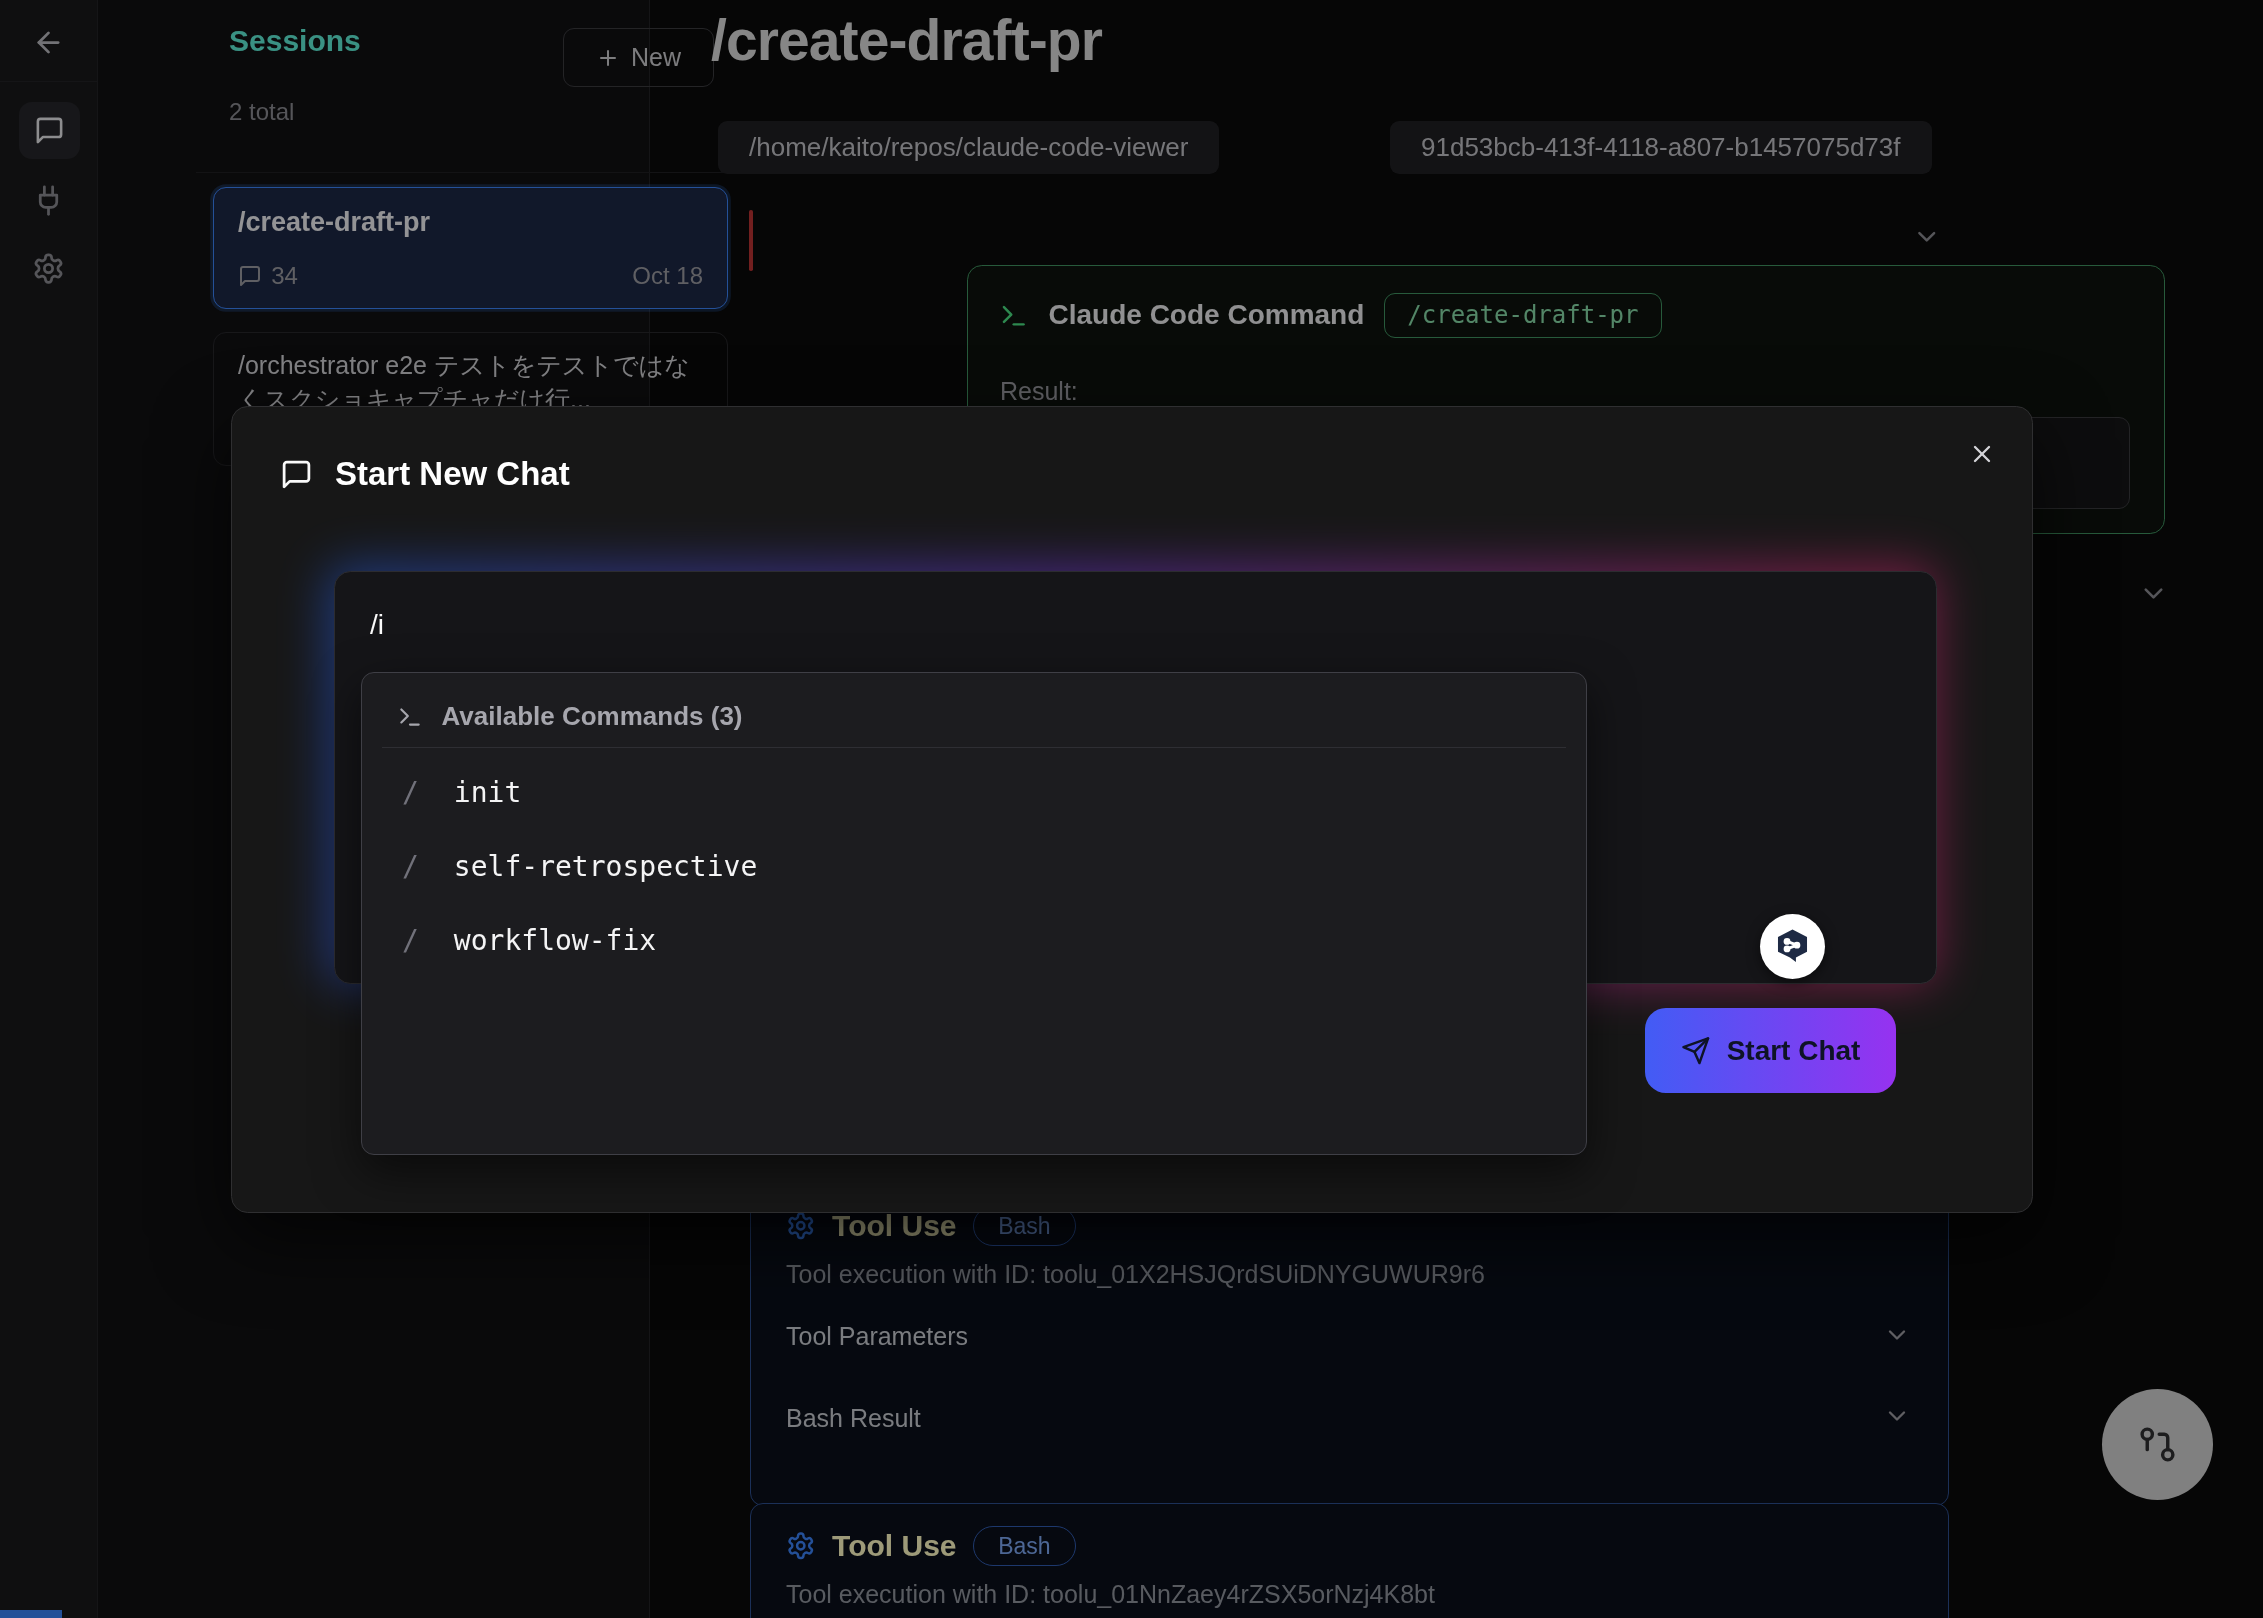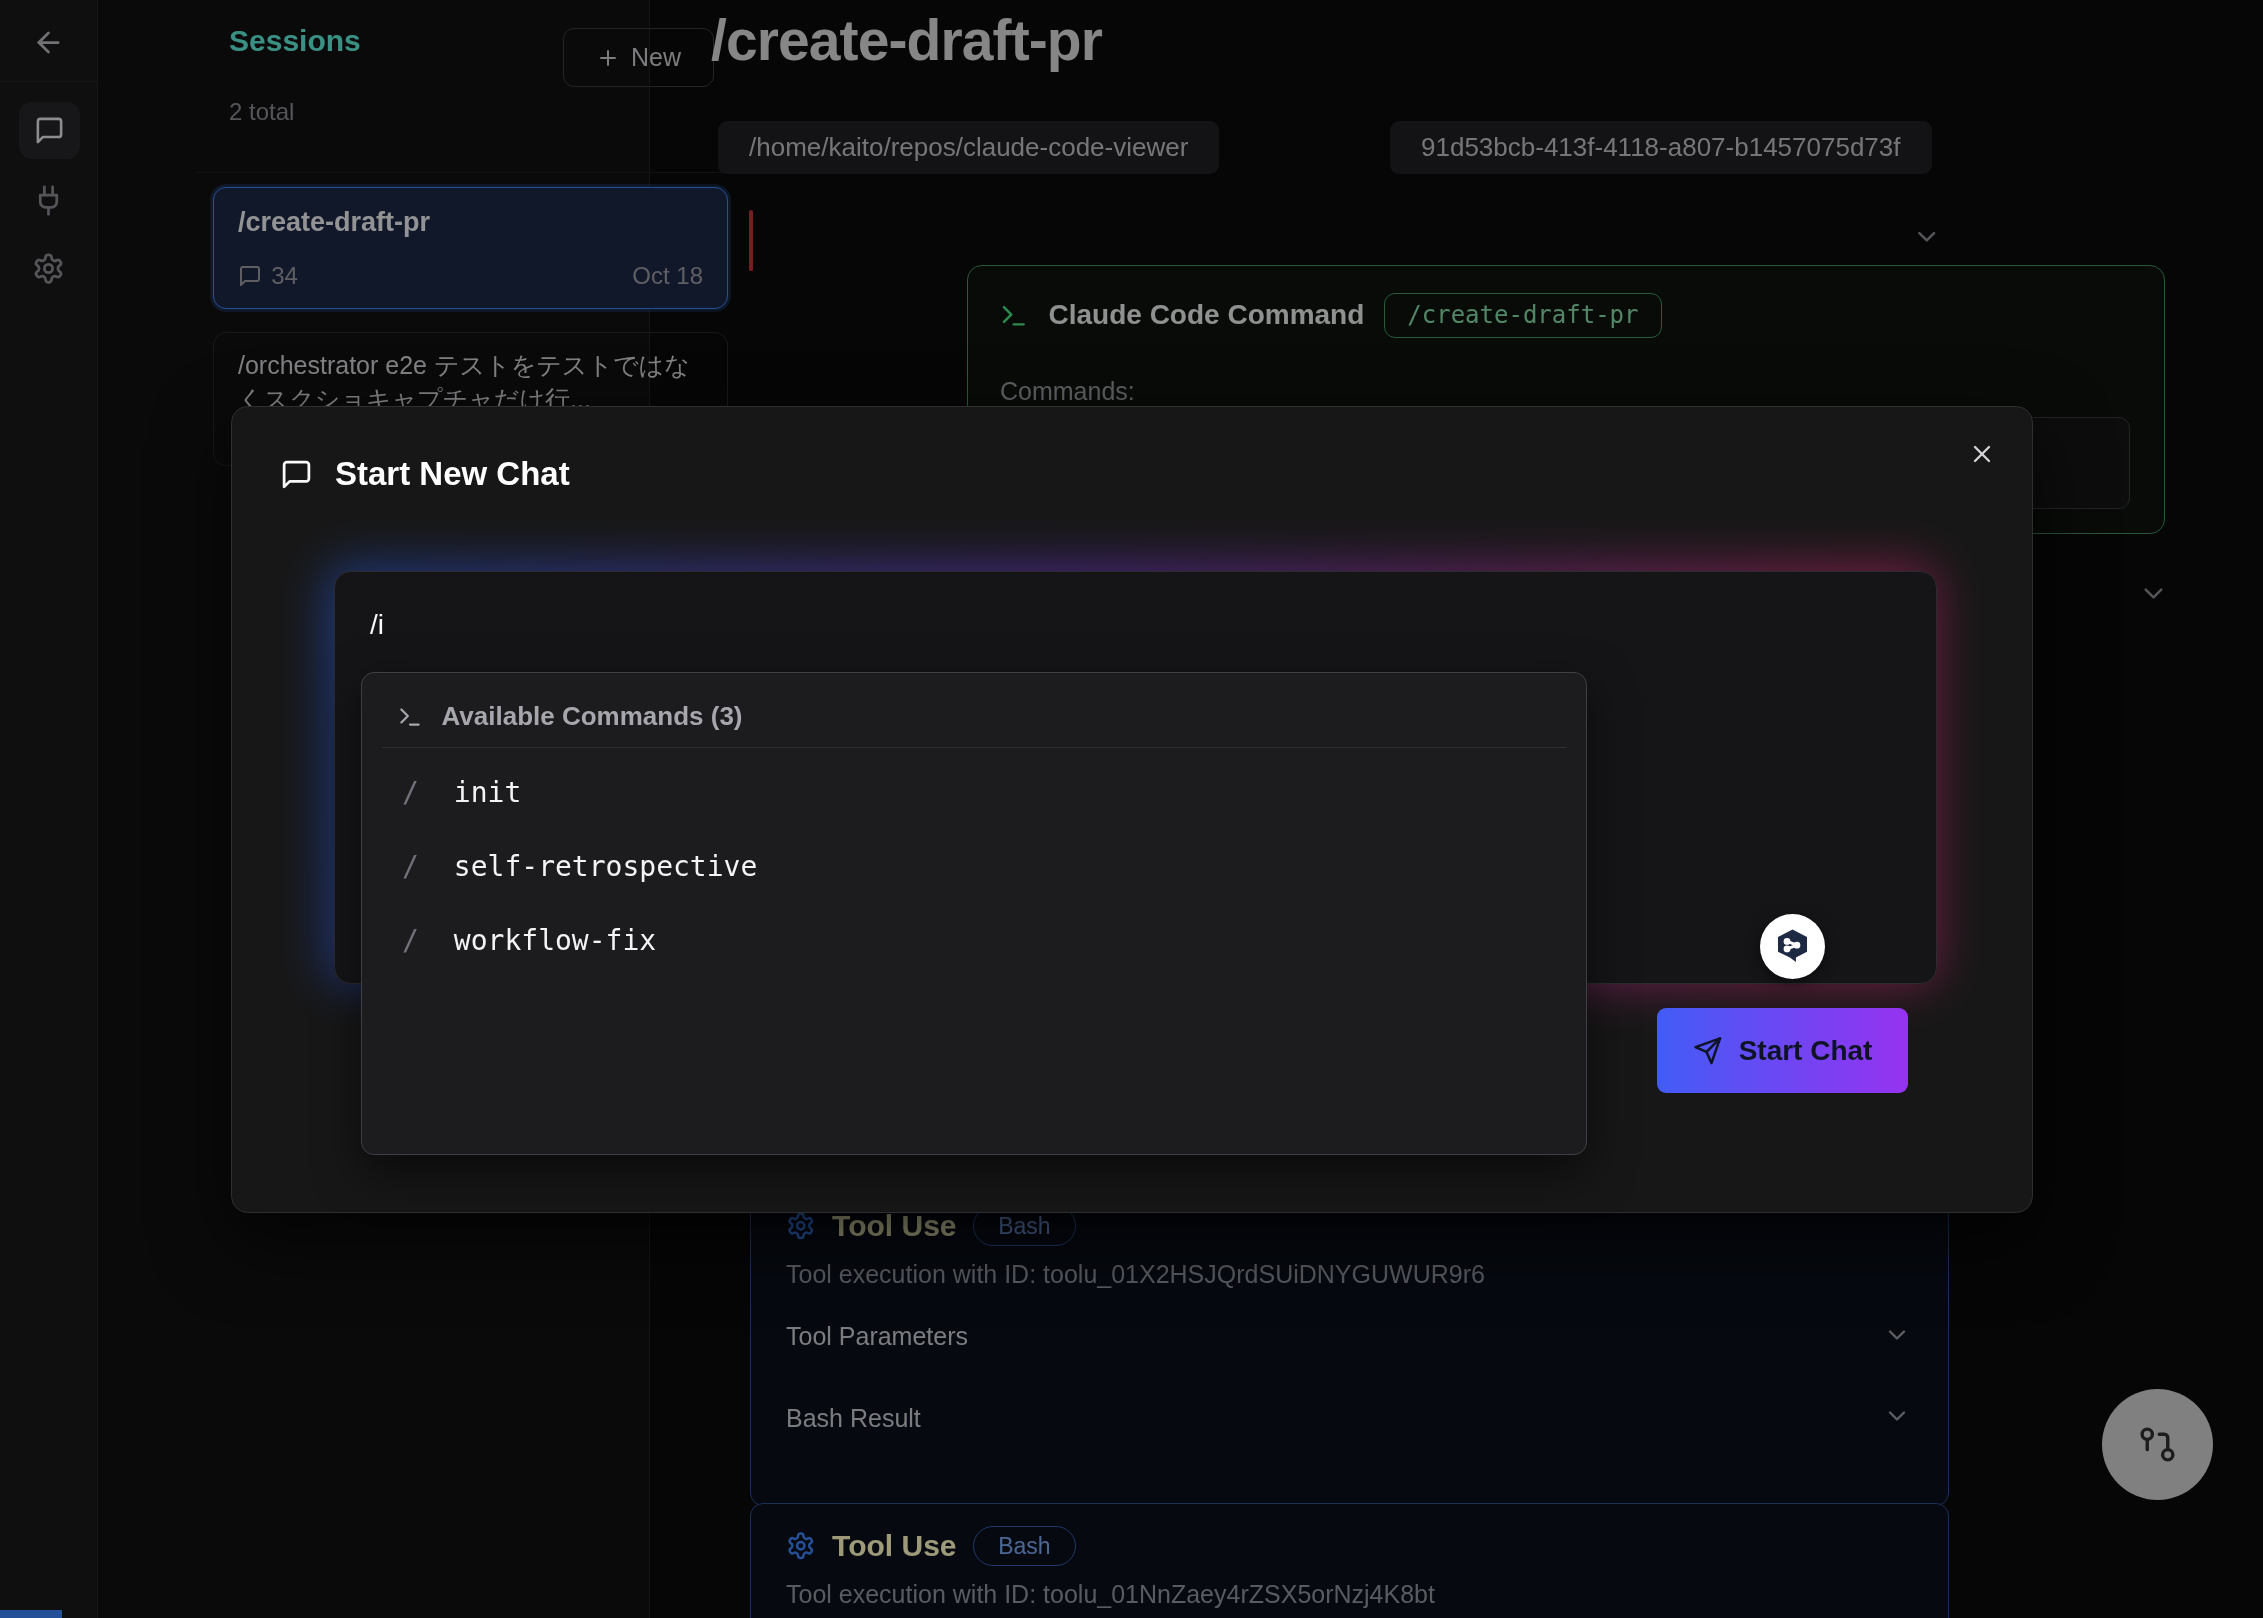--- a/index.html
+++ b/index.html
@@ -92,23 +92,23 @@
   .dropdown{position:absolute;left:129px;top:265px;width:1226px;height:483px;background:#1c1c1f;
             border:0.9px solid #3f3f46;border-radius:13px;box-shadow:0 16.6px 46px rgba(0,0,0,.55);box-sizing:border-box;z-index:2;}
   .dd-head{position:absolute;left:35px;top:28px;display:flex;align-items:center;gap:18.5px;color:#a6a6ad;}
   .dd-head-label{font-size:26px;font-weight:bold;color:#a6a6ad;}
   .dd-divider{position:absolute;left:20px;right:20px;top:74px;height:0.9px;background:#2e2e33;}
   .dd-item{position:absolute;left:20px;right:20px;height:54px;display:flex;align-items:center;gap:35px;
            padding-left:20px;border-radius:9.2px;cursor:pointer;font-family:"DejaVu Sans Mono",monospace;font-size:28px;}
   .dd-slash{color:#71717a;} .dd-name{color:#f4f4f5;}
   .di0{top:92px;} .di1{top:166px;} .di2{top:240px;}
 
-  .start-btn{position:absolute;left:1413px;top:601px;width:251px;height:85px;border:none;border-radius:9px;
+  .start-btn{position:absolute;left:1413px;top:601px;width:251px;height:85px;border:none;border-radius:21px;
              background:linear-gradient(90deg,#425cf5,#9632f0);display:flex;align-items:center;justify-content:center;
-             gap:16.6px;font-size:28px;font-weight:600;color:#0e1326;cursor:pointer;font-family:"Liberation Sans",sans-serif;margin-left:12px;}
+             gap:16.6px;font-size:28px;font-weight:600;color:#0e1326;cursor:pointer;font-family:"Liberation Sans",sans-serif;}
 </style>
 </head>
 <body>
 
 <div class="stage">
 
   <div class="abs rail">
     <button class="abs icon-btn rail-back">
       <span>
         <svg width="33" height="33" viewBox="0 0 24 24" fill="none" stroke="currentColor" stroke-width="2" stroke-linecap="round" stroke-linejoin="round">
@@ -201,21 +201,21 @@
   <div class="abs cmd-head">
     <span style="color:#4ade80">
       <svg width="29.5" height="29.5" viewBox="0 0 24 24" fill="none" stroke="currentColor" stroke-width="2" stroke-linecap="round" stroke-linejoin="round">
           <polyline points="4 17 10 11 4 5"></polyline>
           <line x1="12" x2="20" y1="19" y2="19"></line>
         </svg>
     </span>
     <span class="cmd-title">Claude Code Command</span>
     <span class="cmd-badge">/create-draft-pr</span>
   </div>
-  <div class="abs cmd-msglabel">Commands:</div>
+  <div class="abs cmd-msglabel">Result:</div>
   <div class="abs cmd-msgbox"></div>
   <span class="abs sect-chev">
     <svg width="31" height="31" viewBox="0 0 24 24" fill="none" stroke="currentColor" stroke-width="2" stroke-linecap="round" stroke-linejoin="round">
         <path d="m6 9 6 6 6-6"></path>
       </svg>
   </span>
 
   <div class="abs tool-card tc1">
     <div class="tool-head">
       <span style="color:#3b82f6">

